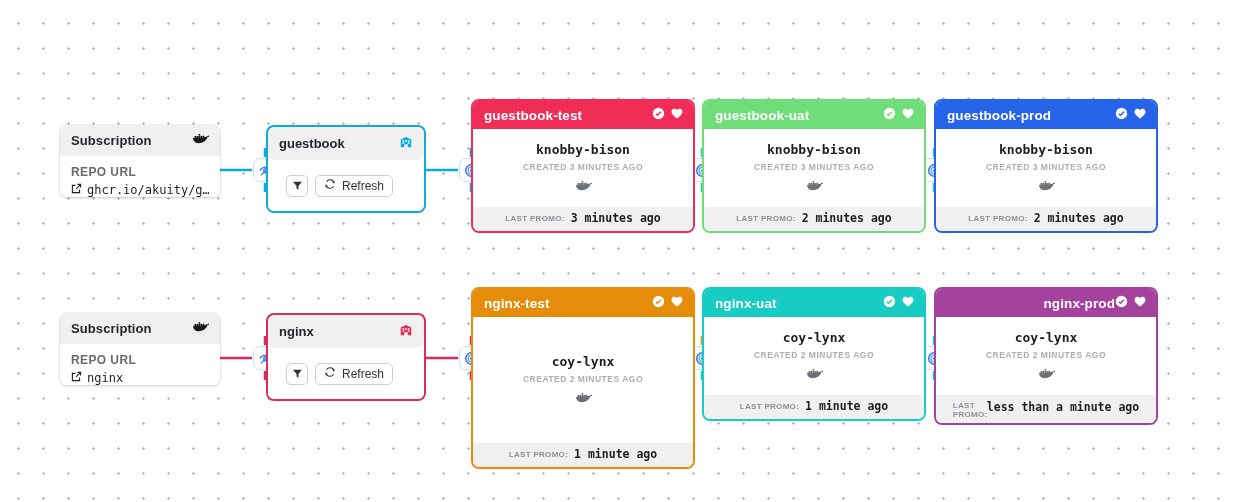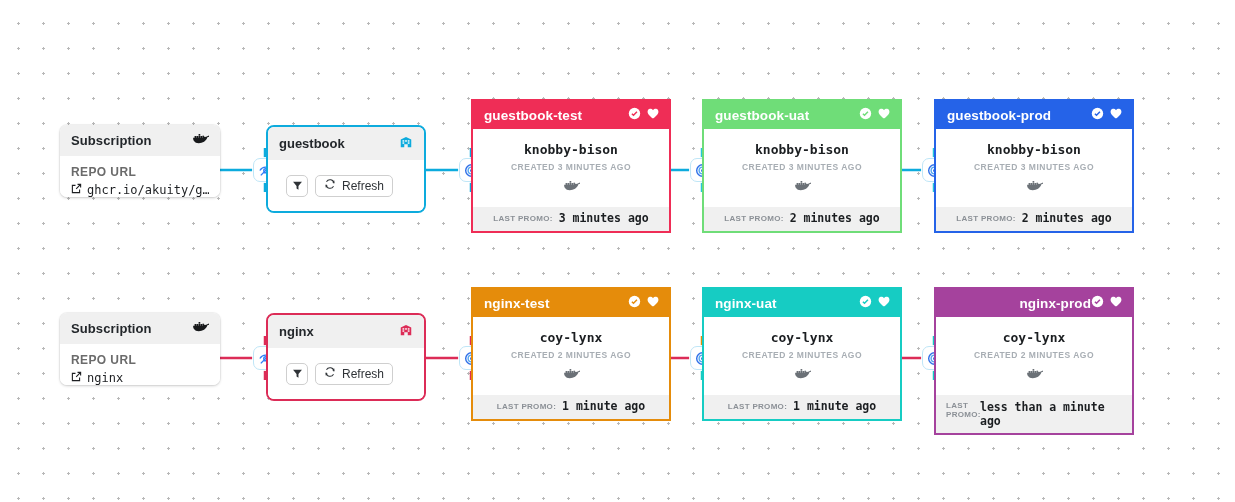--- a/index.html
+++ b/index.html
@@ -58,38 +58,39 @@
     border: 2px solid #0dabdd;
     overflow: hidden;
     display: flex; flex-direction: column;
   }
   .wh-card.crimson { border-color: #dc2c57; }
   .wh-head {
     background: #f0f0f0;
     height: 33px;
     display: flex; align-items: center; justify-content: space-between;
     padding: 0 11px;
+    border-radius: 8px;
   }
   .wh-title { font-size: 13px; font-weight: bold; color: #23272b; }
   .wh-body {
     flex: 1; display: flex; align-items: center; gap: 7px;
     padding: 0 0 0 18px; background: #fff;
   }
   .btn {
     background: #fff; border: 1px solid #cfcfcf; border-radius: 5px;
     display: flex; align-items: center; justify-content: center; gap: 6px;
     height: 22px; cursor: pointer;
   }
   .btn-icon { width: 22px; }
   .btn-refresh { padding: 0 8px; font-size: 12px; color: #2f3337; }
 
   
   .stage {
-    width: 200px;
-    border-radius: 0;
+    width: 224px;
+    border-radius: 8px;
     overflow: hidden;
     display: flex; flex-direction: column;
     border: 2px solid transparent;
     background: #ffffff;
   }
   .stage-head {
     height: 28px; display: flex; align-items: center;
     justify-content: space-between; padding: 0 9px 0 11px;
   }
   .stage-name {
@@ -449,21 +450,21 @@
   </div>
   <div class="pill" style="left:922px; top:346px;">
     <svg width="15" height="15" viewBox="0 0 16 16">
         <circle cx="8" cy="8" r="6.2" fill="none" stroke="#2f6fe8" stroke-width="1.5"></circle>
         <circle cx="8" cy="8" r="3.6" fill="none" stroke="#57a8f0" stroke-width="1.5"></circle>
         <circle cx="8" cy="8" r="1.6" fill="#2f6fe8"></circle>
       </svg>
   </div>
 
   <div class="node" style="left:471px; top:287px;">
-    <div class="stage" style="border-color:#e58c0b;">
+    <div class="stage" style="border-color:#e58c0b;gap:24px;">
       <div class="stage-head" style="background:#e58c0b;">
         <span class="stage-name">nginx-test</span>
         <span class="stage-head-icons">
           <span><svg width="13" height="13" viewBox="0 0 16 16">
                 <circle cx="8" cy="8" r="7" fill="#fff"></circle>
                 <path fill="none" stroke="#e58c0b" stroke-width="1.8" d="M4.8 8.2l2 2 4.2-4.3"></path>
               </svg></span>
           <span><svg width="14" height="13" viewBox="0 0 16 16">
                 <path fill="#fff" d="M8 14.2S1.3 9.9 1.3 5.9A3.6 3.6 0 018 3.9a3.6 3.6 0 016.7 2c0 4-6.7 8.3-6.7 8.3z"></path>
               </svg></span>

